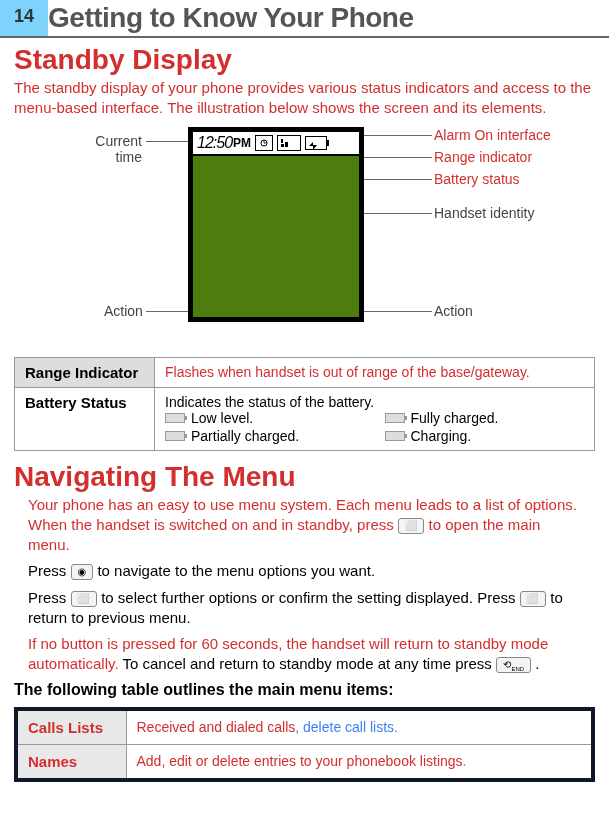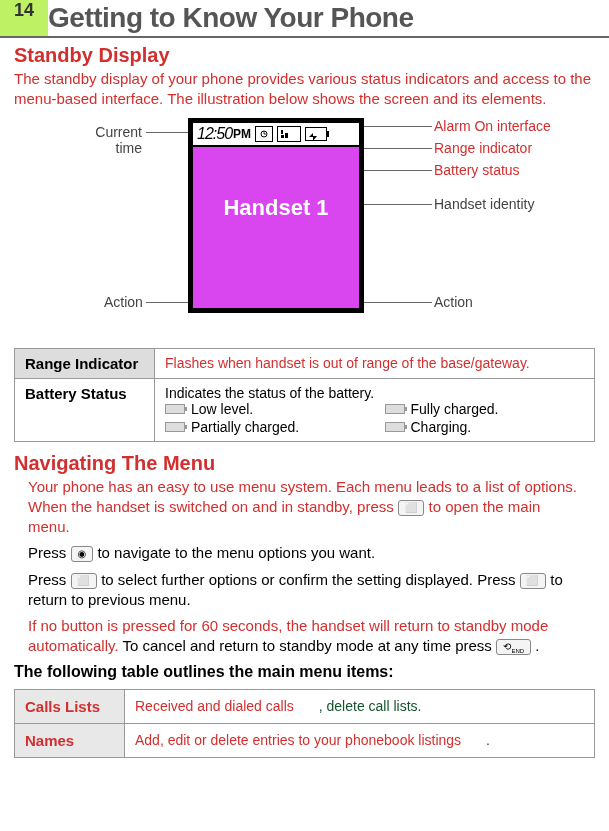--- a/index.html
+++ b/index.html
@@ -1,24 +1,24 @@
 <!DOCTYPE html>
 <html><head>
   <meta charset="utf-8">
   <style>
     * { margin: 0; padding: 0; box-sizing: border-box; }
     body { font-family: Arial, Helvetica, sans-serif; width: 609px; background: #fff; color: #000; }
     .page-header { display: flex; align-items: stretch; border-bottom: 2px solid #666; }
-    .page-number { background: #bef264; padding: 0 14px; font-weight: bold; font-size: 18px; color: #333; }
+    .page-number { background: #7dd3fc; padding: 6px 14px; font-weight: bold; font-size: 18px; color: #333; }
     .page-title { padding: 2px 0; font-weight: bold; font-size: 28px; color: #555; font-family: 'Arial Narrow', Arial, sans-serif; letter-spacing: -0.5px; }
-    .section-title { color: #d32f2f; font-size: 20px; font-weight: bold; margin: 6px 14px 2px; font-family: 'Arial Narrow', Arial, sans-serif; }
+    .section-title { color: #d32f2f; font-size: 28px; font-weight: bold; margin: 6px 14px 2px; font-family: 'Arial Narrow', Arial, sans-serif; }
     .intro-text { margin: 0 14px 8px; font-size: 15px; line-height: 1.35; color: #d32f2f; font-family: 'Arial Narrow', Arial, sans-serif; }
     .intro-text .dark { color: #444; }
     .diagram-area { position: relative; margin: 4px 14px 10px; height: 220px; }
-    .phone-screen { position: absolute; left: 174px; top: 0; width: 176px; height: 195px; background: #d946ef; border: 5px solid #000; }
+    .phone-screen { position: absolute; left: 174px; top: 0; width: 176px; height: 195px; background: #4d7c0f; border: 5px solid #000; }
     .status-bar { height: 24px; background: #fff; border-bottom: 2px solid #000; display: flex; align-items: center; padding: 0 4px; }
     .time-display { font-family: 'Arial Black', Arial; font-size: 16px; font-style: italic; letter-spacing: -1px; }
     .time-pm { font-size: 12px; font-weight: bold; margin-left: 1px; }
     .alarm-icon-box { border: 1px solid #000; width: 18px; height: 16px; margin-left: 4px; display: flex; align-items: center; justify-content: center; }
     .range-icon-box { border: 1px solid #000; width: 24px; height: 16px; margin-left: 4px; display: flex; align-items: center; justify-content: center; background: #fff; }
     .battery-icon-box { border: 1px solid #000; width: 22px; height: 14px; margin-left: 4px; position: relative; }
     .battery-icon-box::after { content: ''; position: absolute; right: -3px; top: 3px; width: 2px; height: 6px; background: #000; }
     .handset-label { color: #fff; font-size: 22px; font-weight: bold; text-align: center; margin-top: 48px; font-family: Arial; }
     .softkey-bar { position: absolute; bottom: 0; left: 0; right: 0; height: 24px; background: #e8e8e8; border-top: 2px solid #000; display: flex; }
     .softkey { flex: 1; text-align: center; font-weight: bold; color: #d32f2f; font-size: 16px; line-height: 22px; border-right: 2px solid #000; }
@@ -34,26 +34,26 @@
     .battery-grid { display: grid; grid-template-columns: 1fr 1fr; gap: 2px 20px; margin-top: 0; }
     .battery-item { display: flex; align-items: center; gap: 6px; font-family: 'Arial Narrow', Arial, sans-serif; }
     .batt-icon { width: 20px; height: 10px; border: 1px solid #999; background: #ddd; position: relative; }
     .batt-icon::after { content: ''; position: absolute; right: -3px; top: 2px; width: 2px; height: 4px; background: #999; }
     
     .nav-text { margin: 2px 28px 6px; font-size: 15px; line-height: 1.35; font-family: 'Arial Narrow', Arial, sans-serif; }
     .nav-text.red { color: #d32f2f; }
     .inline-key { display: inline-block; border: 1px solid #888; border-radius: 3px; padding: 0 6px; height: 16px; font-size: 10px; vertical-align: middle; background: #f4f4f4; line-height: 14px; }
     .bold-line { font-weight: bold; margin: 6px 14px 8px; font-size: 16px; font-family: 'Arial Narrow', Arial, sans-serif; }
     
-    .menu-table { margin: 0 14px; border: 1px solid #0f172a; border-collapse: collapse; width: calc(100% - 28px); }
+    .menu-table { margin: 0 14px; border: 4px solid #0f172a; border-collapse: collapse; width: calc(100% - 28px); }
     .menu-table td { border: 1px solid #999; padding: 8px 10px; font-size: 14px; vertical-align: top; font-family: 'Arial Narrow', Arial, sans-serif; }
     .menu-table .label-cell { font-weight: bold; width: 110px; font-size: 15px; }
     .menu-table .red-row td { color: #d32f2f; }
     .menu-table .red-row .label-cell { background: #e8e8e8; }
-    .menu-table .dark-part { color: #14532d; margin-left: 25px; }
+    .menu-table .dark-part { color: #3b82f6; }
   </style>
 </head>
 <body>
 
 <div class="page-header">
   <div class="page-number">14</div>
   <div class="page-title">Getting to Know Your Phone</div>
 </div>
 
 <div class="section-title">Standby Display</div>
@@ -100,21 +100,20 @@
           <svg width="18" height="10" viewBox="0 0 18 10">
             <rect x="1" y="6" width="3" height="3" fill="#000"></rect>
             <rect x="5" y="4" width="3" height="5" fill="#000"></rect>
             <rect x="1" y="1" width="2" height="4" fill="#000"></rect>
           </svg>
         </div>
       <div class="battery-icon-box"><svg width="18" height="10" viewBox="0 0 18 10">
             <path d="M3 5 L7 1 L7 4 L11 4 L7 9 L7 5 Z" fill="#000"></path>
           </svg></div>
     </div>
-    <div class="handset-label">Handset  1</div>
   </div>
 </div>
 
 <table class="status-table">
   <tbody>
       <tr>
     <td class="label-cell">Range Indicator</td>
     <td class="red-text">Flashes when handset is out of range of the base/gateway.</td>
   </tr>
   <tr>

